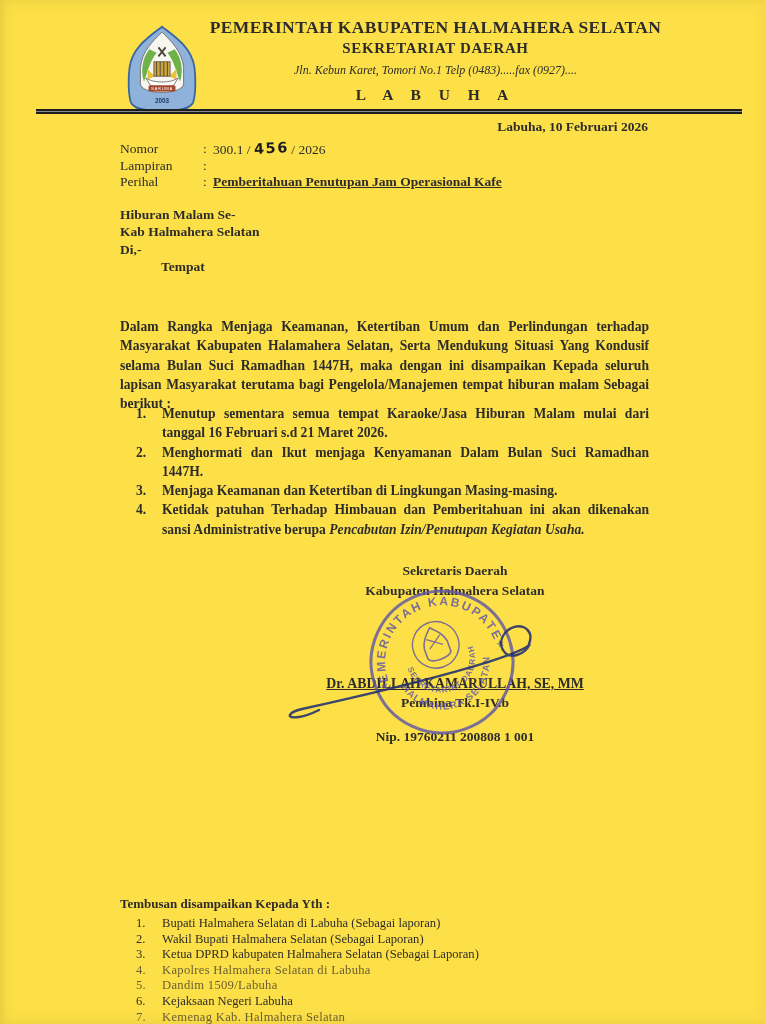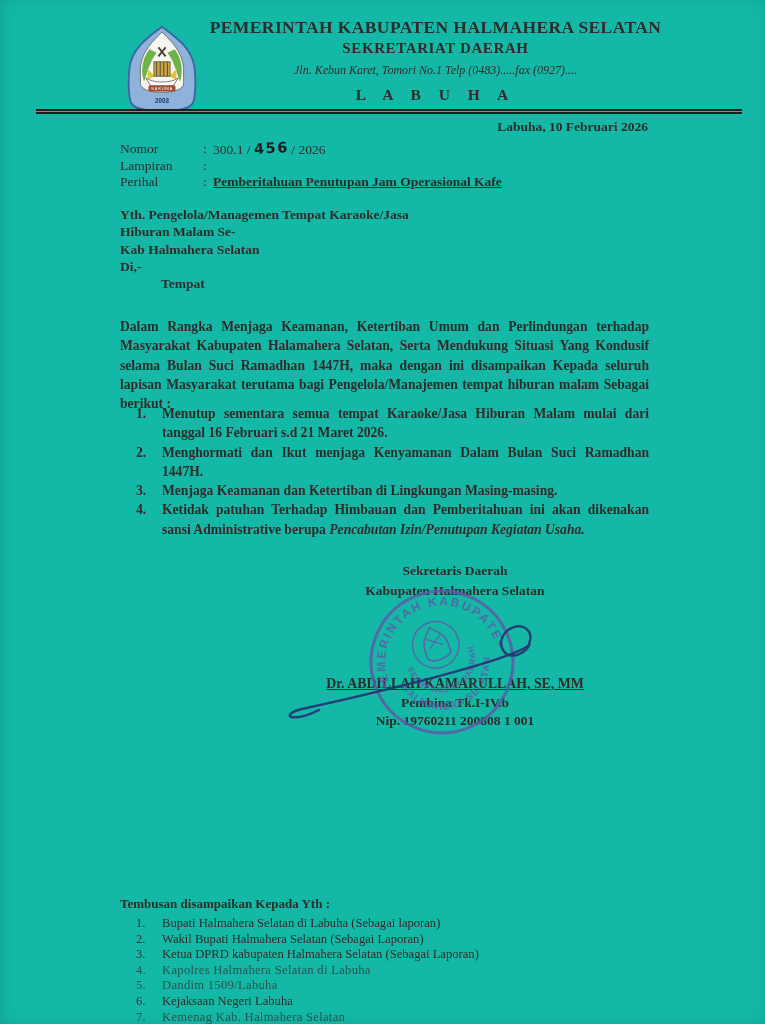--- a/index.html
+++ b/index.html
@@ -1,18 +1,18 @@
 <!DOCTYPE html>
 <html><head>
 <meta charset="utf-8">
 <style>
   html,body{margin:0;padding:0;background:#e9e9e9;}
   .page{
     position:relative;width:765px;height:1024px;margin:0 auto;
-    background:#14b8a6;overflow:hidden;
+    background:#fde047;overflow:hidden;
     font-family:"Liberation Serif",serif;color:#2d2c2a;
     box-shadow:inset 0 0 18px rgba(0,0,0,.06), inset 4px 0 6px rgba(0,0,0,.05);
   }
   
   .letterhead{position:absolute;top:17px;left:208px;width:455px;text-align:center;line-height:1.18;}
   .lh-line1{font-size:17.5px;letter-spacing:.4px;font-weight:600;}
   .lh-line2{font-size:15px;font-weight:bold;letter-spacing:.6px;margin-top:2px;}
   .lh-addr{font-size:12px;font-style:italic;margin-top:6px;}
   .lh-city{font-size:15.5px;font-weight:bold;letter-spacing:7px;margin-top:9px;}
   .logo{position:absolute;top:24px;left:112px;width:100px;height:90px;}
@@ -39,21 +39,21 @@
   .ntext{flex:1;text-align:justify;}
   .emph{font-weight:bold;font-style:italic;}
   .closing{position:absolute;top:513px;left:120px;width:529px;font-size:13.6px;line-height:19.3px;
     text-align:justify;font-weight:600;}
   
   .sign-titles{position:absolute;top:561px;left:305px;width:300px;text-align:center;
     font-size:13.5px;line-height:19.5px;font-weight:600;z-index:2;}
   .sign-name{position:absolute;top:676px;left:270px;width:370px;text-align:center;z-index:3;}
   .sn-name{font-size:13.8px;font-weight:bold;text-decoration:underline;}
   .sn-rank{font-size:13.5px;margin-top:3px;font-weight:600;}
-  .sn-nip{font-size:13.5px;margin-top:2px;font-weight:600;}
+  .sn-nip{font-size:13.5px;margin-top:18px;font-weight:600;}
   .stamp{position:absolute;top:581px;left:361px;width:162px;height:162px;z-index:5;opacity:.82;}
   .autograph{position:absolute;top:612px;left:266px;width:290px;height:110px;z-index:6;opacity:.88;}
   
   .tembusan{position:absolute;top:852px;left:120px;width:440px;font-size:12.6px;}
   .tb-head{font-weight:bold;font-size:13px;margin-top:44px;}
   .tb-list{margin-top:4px;line-height:15.6px;}
   .tb-item{display:flex;}
   .tb-num{width:17px;flex:none;margin-left:16px;}
   .tb-text{flex:1;margin-left:9px;}
   .degraded{filter:blur(.55px);opacity:.72;letter-spacing:.3px;}
@@ -99,21 +99,20 @@
       <span class="meta-colon">:</span>
     </div>
     <div class="meta-row">
       <span class="meta-label">Perihal</span>
       <span class="meta-colon">:</span>
       <span class="u" style="font-weight:600">Pemberitahuan Penutupan Jam Operasional Kafe</span>
     </div>
   </div>
 
   <div class="addressee">
-    <div>Yth. Pengelola/Managemen Tempat Karaoke/Jasa</div>
     <div>Hiburan Malam Se-</div>
     <div>Kab Halmahera Selatan</div>
     <div>Di,-</div>
     <div class="addr-place">Tempat</div>
   </div>
 
   <div class="opening">Dalam Rangka Menjaga Keamanan, Ketertiban Umum dan Perlindungan terhadap Masyarakat Kabupaten Halamahera Selatan, Serta Mendukung Situasi Yang Kondusif selama Bulan Suci Ramadhan 1447H, maka dengan ini disampaikan Kepada seluruh lapisan Masyarakat terutama bagi Pengelola/Manajemen tempat hiburan malam Sebagai berikut :</div>
 
   <div class="nlist">
     <div class="nitem">

